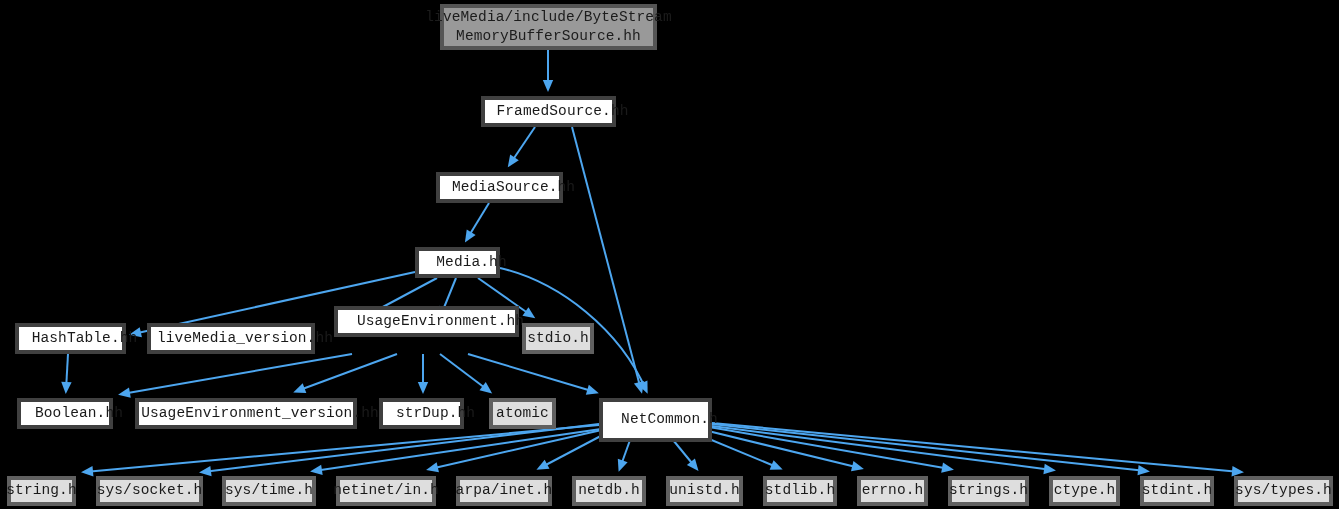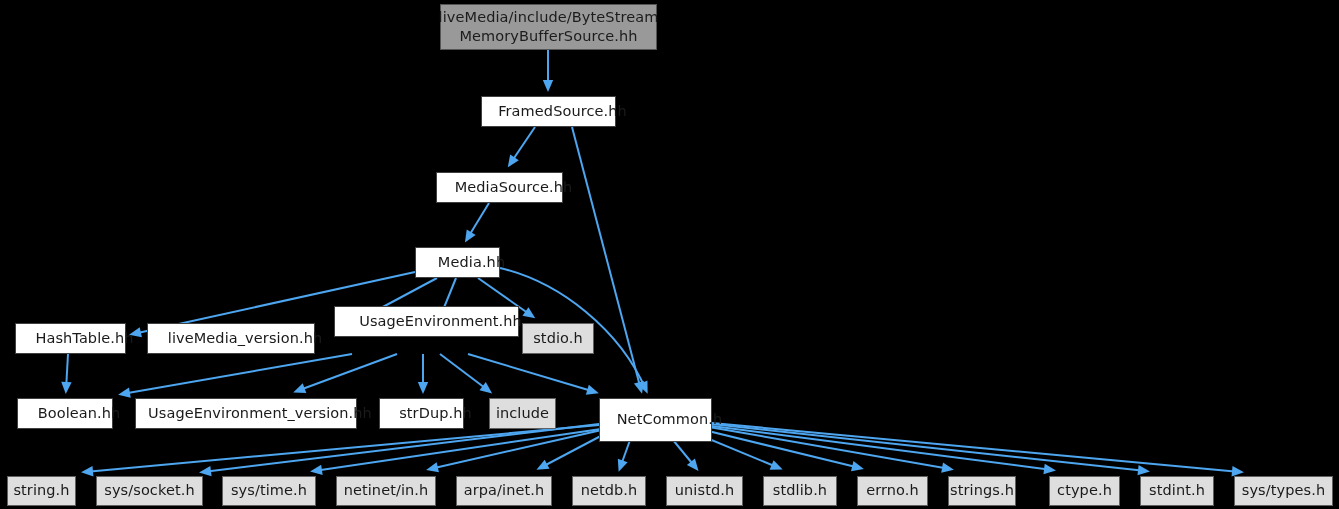--- a/index.html
+++ b/index.html
@@ -18,31 +18,32 @@
   #graph-svg {
     position: absolute;
     left: 0;
     top: 0;
     width: 1339px;
     height: 509px;
   }
   .node-box {
     position: absolute;
     box-sizing: border-box;
-    border: 1px solid #14532d;
+    border: 4px solid #14532d;
     display: flex;
     align-items: center;
     justify-content: center;
     text-align: center;
     color: #1a1a1a;
     font-size: 14.5px;
     line-height: 1.32;
     letter-spacing: 0.1px;
     white-space: pre-line;
     user-select: none;
+    font-family: Liberation Mono, monospace;
   }
   .node-root {
     background: #999999;
     border-color: #555555;
     color: #1c1c1c;
   }
   .node-local {
     background: #ffffff;
     border-color: #404040;
     padding-left: 28px;
@@ -128,29 +129,29 @@
       <div class="node-box node-local" style="left: 481px; top: 96px; width: 135px; height: 31px;">FramedSource.hh</div>
       <div class="node-box node-local" style="left: 436px; top: 172px; width: 127px; height: 31px;">MediaSource.hh</div>
       <div class="node-box node-local" style="left: 415px; top: 247px; width: 85px; height: 31px;">Media.hh</div>
       <div class="node-box node-local" style="left: 15px; top: 323px; width: 111px; height: 31px; text-align: right;">HashTable.hh</div>
       <div class="node-box node-local" style="left: 147px; top: 323px; width: 168px; height: 31px;">liveMedia_version.hh</div>
       <div class="node-box node-local" style="left: 334px; top: 306px; width: 185px; height: 31px;">UsageEnvironment.hh</div>
       <div class="node-box node-system" style="left: 522px; top: 323px; width: 72px; height: 31px;">stdio.h</div>
       <div class="node-box node-local" style="left: 17px; top: 398px; width: 96px; height: 31px;">Boolean.hh</div>
       <div class="node-box node-local" style="left: 135px; top: 398px; width: 222px; height: 31px;">UsageEnvironment_version.hh</div>
       <div class="node-box node-local" style="left: 379px; top: 398px; width: 85px; height: 31px;">strDup.hh</div>
-      <div class="node-box node-system" style="left: 489px; top: 398px; width: 67px; height: 31px;">include</div>
+      <div class="node-box node-system" style="left: 489px; top: 398px; width: 67px; height: 31px;">atomic</div>
       <div class="node-box node-local" style="left: 599px; top: 398px; width: 113px; height: 44px;">NetCommon.h</div>
       <div class="node-box node-system" style="left: 7px; top: 476px; width: 69px; height: 30px;">string.h</div>
       <div class="node-box node-system" style="left: 96px; top: 476px; width: 107px; height: 30px;">sys/socket.h</div>
       <div class="node-box node-system" style="left: 222px; top: 476px; width: 94px; height: 30px;">sys/time.h</div>
       <div class="node-box node-system" style="left: 336px; top: 476px; width: 100px; height: 30px;">netinet/in.h</div>
       <div class="node-box node-system" style="left: 456px; top: 476px; width: 96px; height: 30px;">arpa/inet.h</div>
       <div class="node-box node-system" style="left: 572px; top: 476px; width: 74px; height: 30px;">netdb.h</div>
       <div class="node-box node-system" style="left: 666px; top: 476px; width: 77px; height: 30px;">unistd.h</div>
       <div class="node-box node-system" style="left: 763px; top: 476px; width: 74px; height: 30px;">stdlib.h</div>
       <div class="node-box node-system" style="left: 857px; top: 476px; width: 71px; height: 30px;">errno.h</div>
-      <div class="node-box node-system" style="left: 948px; top: 476px; width: 68px; height: 30px;">strings.h</div>
+      <div class="node-box node-system" style="left: 948px; top: 476px; width: 81px; height: 30px;">strings.h</div>
       <div class="node-box node-system" style="left: 1049px; top: 476px; width: 71px; height: 30px;">ctype.h</div>
       <div class="node-box node-system" style="left: 1140px; top: 476px; width: 74px; height: 30px;">stdint.h</div>
       <div class="node-box node-system" style="left: 1234px; top: 476px; width: 99px; height: 30px;">sys/types.h</div>
     </div>
 </div>
 
 </body></html>

